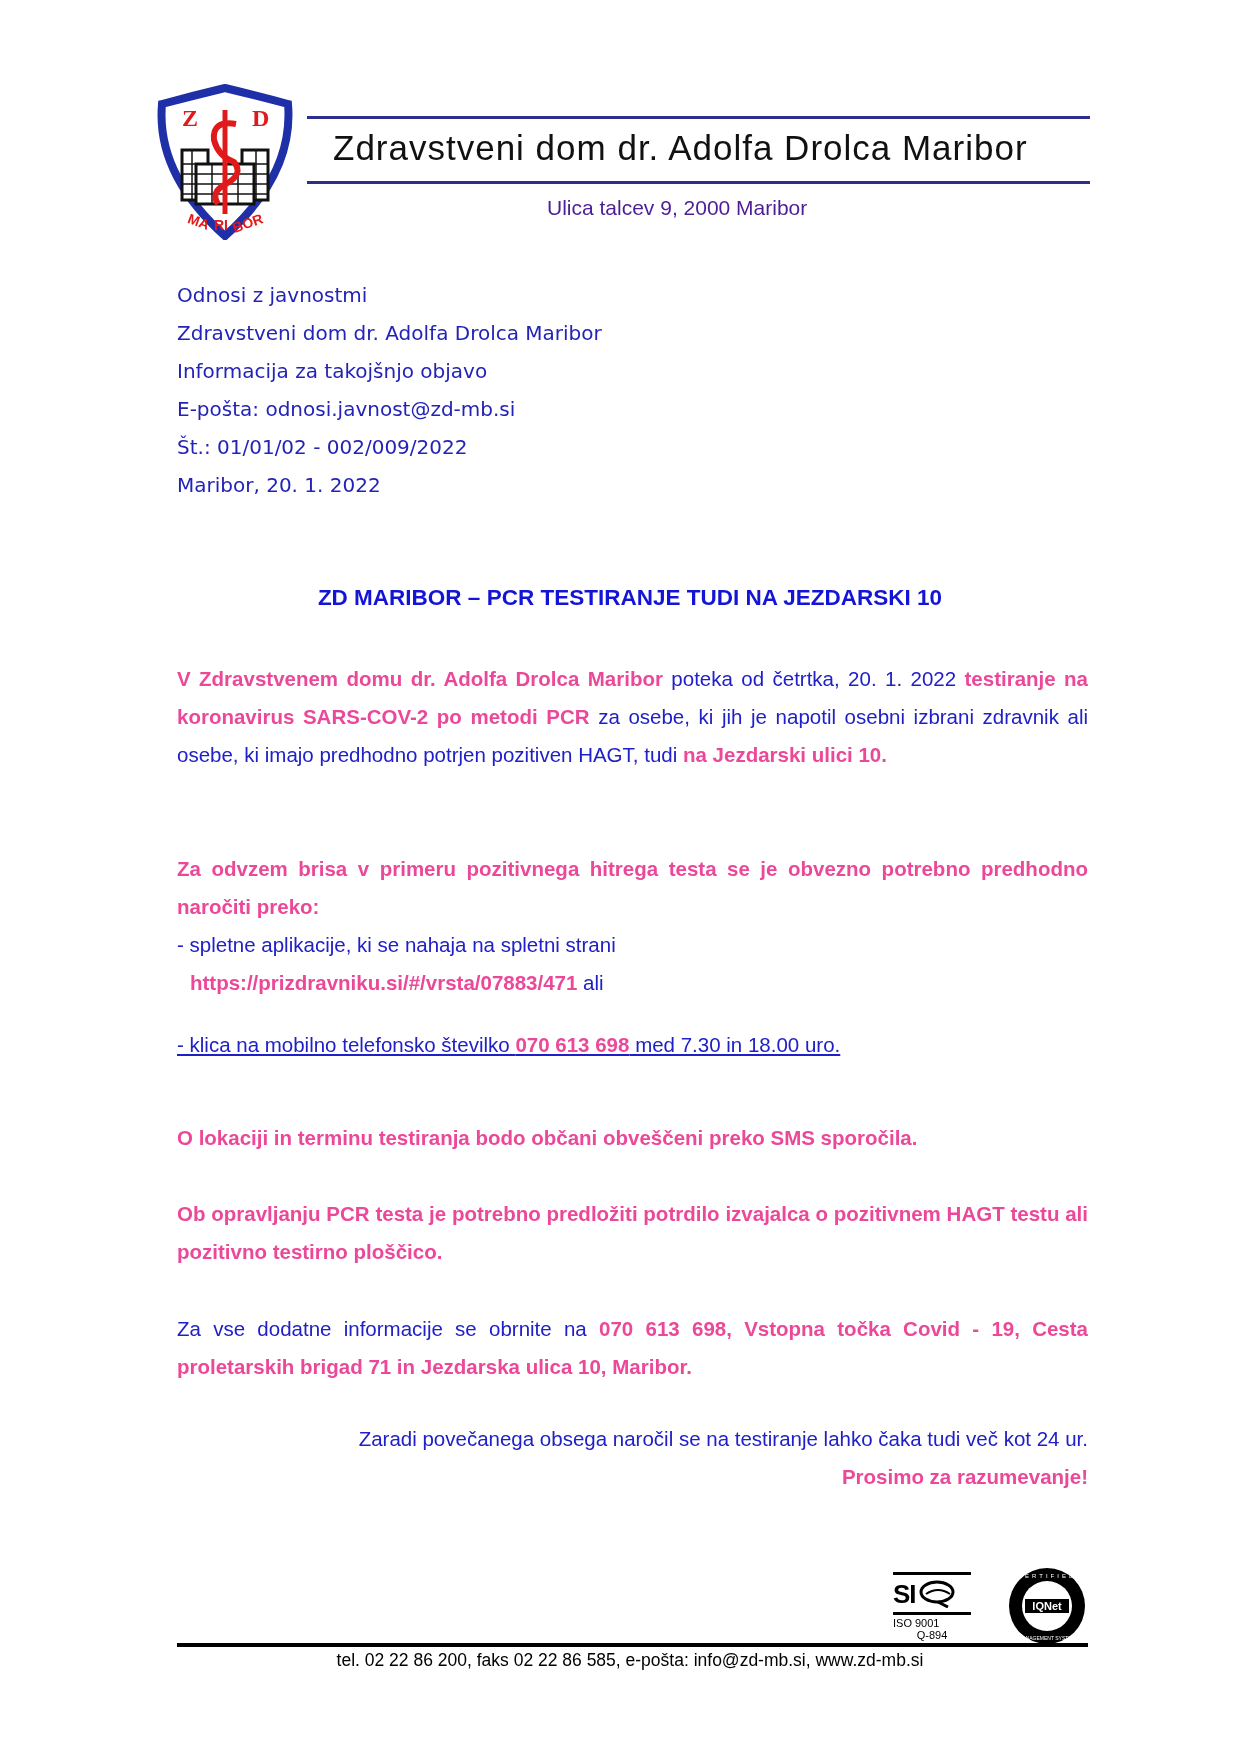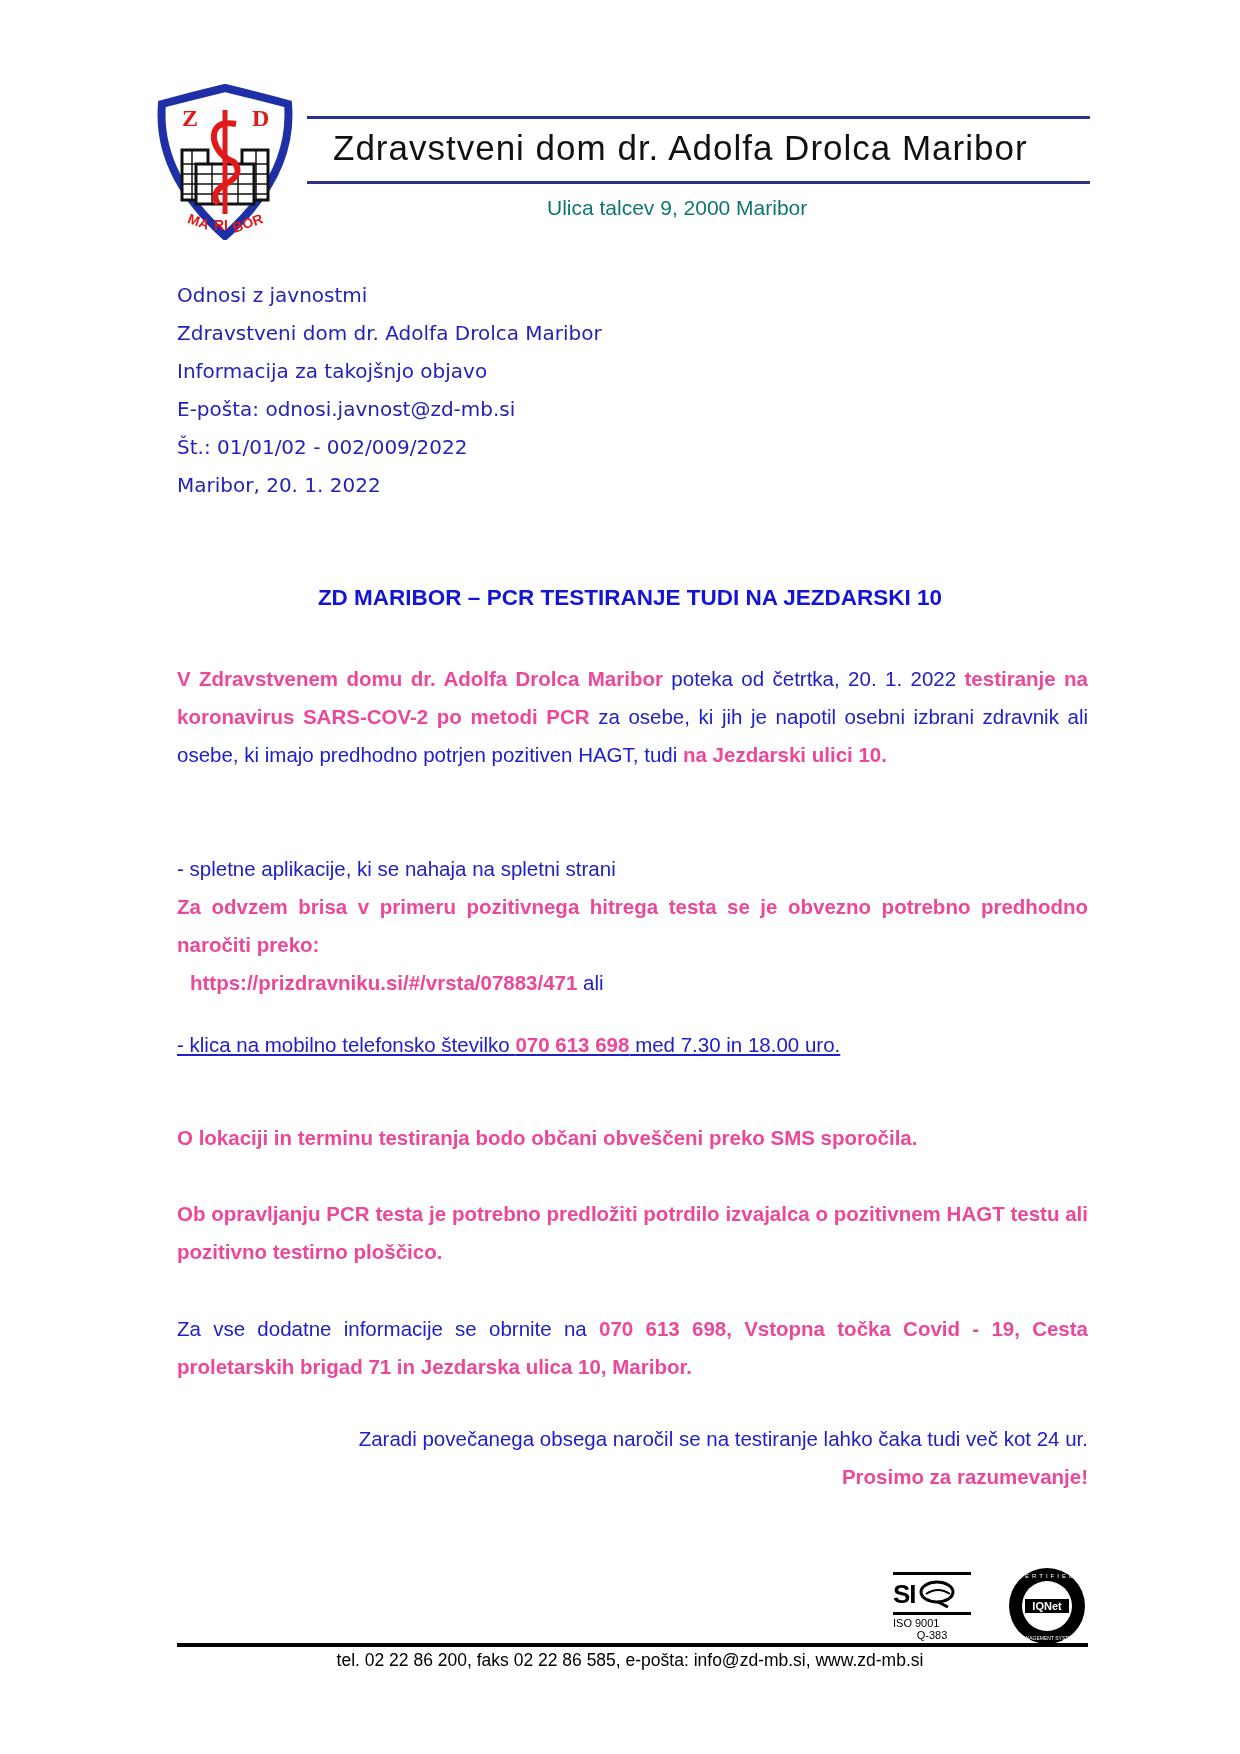--- a/index.html
+++ b/index.html
@@ -2,21 +2,21 @@
 <html><head>
 <meta charset="utf-8">
 <style>
   html, body { margin:0; padding:0; background:#fff; }
   body { width:1240px; height:1754px; position:relative; overflow:hidden;
          font-family:"Liberation Sans", sans-serif; }
   .abs { position:absolute; }
   .logo { left:152px; top:84px; width:146px; height:156px; }
   .hdr-line { left:307px; width:783px; height:3px; background:#2e2e8c; }
   .hdr-title { left:333px; top:128px; font-size:35px; color:#111; letter-spacing:1px; font-weight:normal; }
-  .hdr-addr { left:547px; top:196px; font-size:21px; color:#0f766e; }
+  .hdr-addr { left:547px; top:196px; font-size:21px; color:#4c1d95; }
   .meta { left:177px; top:276px; font-family:"DejaVu Sans", sans-serif; font-size:20px; line-height:38px; color:#2323b8; }
   .title { left:0; width:1260px; top:585px; text-align:center; font-size:22.5px; font-weight:bold; color:#1414d6; }
   .body { left:177px; width:911px; font-size:20.5px; line-height:38px; color:#2020c8; text-align:justify; }
   .body b { color:#ec4899; }
   .body p { margin:0; }
   .sep { left:177px; top:1643px; width:911px; height:4px; background:#000; }
   .footer { left:0; width:1260px; top:1650px; text-align:center; font-size:17.5px; color:#000; }
   .siq { left:893px; top:1572px; width:78px; height:72px; }
   .iqnet { left:1007px; top:1566px; width:80px; height:80px; }
 </style>
@@ -61,22 +61,22 @@
   <div>Maribor, 20. 1. 2022</div>
 </div>
 
 <div class="abs title">ZD MARIBOR – PCR TESTIRANJE TUDI NA JEZDARSKI 10</div>
 
 <div class="abs body" style="top:660px;">
   <p><b>V Zdravstvenem domu dr. Adolfa Drolca Maribor</b><span> poteka od četrtka, 20. 1. 2022 </span><b>testiranje na koronavirus SARS-COV-2 po metodi PCR</b><span> za osebe, ki jih je napotil osebni izbrani zdravnik ali osebe, ki imajo predhodno potrjen pozitiven HAGT, tudi </span><b>na Jezdarski ulici 10.</b></p>
 </div>
 
 <div class="abs body" style="top:850px;">
+  <p><b>Za odvzem brisa v primeru pozitivnega hitrega testa se je obvezno potrebno predhodno naročiti preko:</b></p>
   <p style="text-align:left;"><span>- spletne aplikacije, ki se nahaja na spletni strani</span></p>
-  <p><b>Za odvzem brisa v primeru pozitivnega hitrega testa se je obvezno potrebno predhodno naročiti preko:</b></p>
   <p style="text-align:left; padding-left:13px;"><b>https://prizdravniku.si/#/vrsta/07883/471</b><span> ali</span></p>
   <p style="text-align:left; margin-top:24px;text-decoration:underline;"><span>- klica na mobilno telefonsko številko </span><b>070 613 698</b><span> med 7.30 in 18.00 uro.</span></p>
 </div>
 
 <div class="abs body" style="top:1119px; text-align:left;">
   <p><b>O lokaciji in terminu testiranja bodo občani obveščeni preko SMS sporočila.</b></p>
 </div>
 
 <div class="abs body" style="top:1195px;">
   <p><b>Ob opravljanju PCR testa je potrebno predložiti potrdilo izvajalca o pozitivnem HAGT testu ali pozitivno testirno ploščico.</b></p>
@@ -96,21 +96,21 @@
   <div style="display:flex;align-items:center;gap:2px;height:30px;">
     <span style="font-family:'Liberation Sans',sans-serif;font-weight:900;font-size:26px;letter-spacing:-1px;">SI</span>
     <svg width="38" height="28" viewBox="0 0 38 28">
         <ellipse cx="19" cy="12" rx="16" ry="10" fill="none" stroke="#000" stroke-width="3"></ellipse>
         <path d="M8 14 Q20 6 32 14" fill="none" stroke="#000" stroke-width="2"></path>
         <path d="M20 22 L30 27" stroke="#000" stroke-width="3"></path>
       </svg>
   </div>
   <div style="height:3px;background:#000;margin-top:3px;"></div>
   <div style="text-align:left;font-size:11px;line-height:12px;margin-top:2px;">ISO 9001</div>
-  <div style="text-align:center;font-size:11px;line-height:12px;">Q-383</div>
+  <div style="text-align:center;font-size:11px;line-height:12px;">Q-894</div>
 </div>
 
 <svg class="abs iqnet" viewBox="0 0 80 80">
   <circle cx="40" cy="40" r="38" fill="#000"></circle>
   <circle cx="40" cy="40" r="25" fill="#fff"></circle>
   <rect x="18" y="33" width="44" height="14" fill="#000"></rect>
   <text x="40" y="44" text-anchor="middle" font-family="Liberation Sans, sans-serif" font-size="11" font-weight="bold" fill="#fff">IQNet</text>
   <text x="40" y="12" text-anchor="middle" font-family="Liberation Sans, sans-serif" font-size="6" fill="#fff" letter-spacing="3">CERTIFIED</text>
   <text x="40" y="74" text-anchor="middle" font-family="Liberation Sans, sans-serif" font-size="5" fill="#fff">MANAGEMENT SYSTEM</text>
 </svg>

